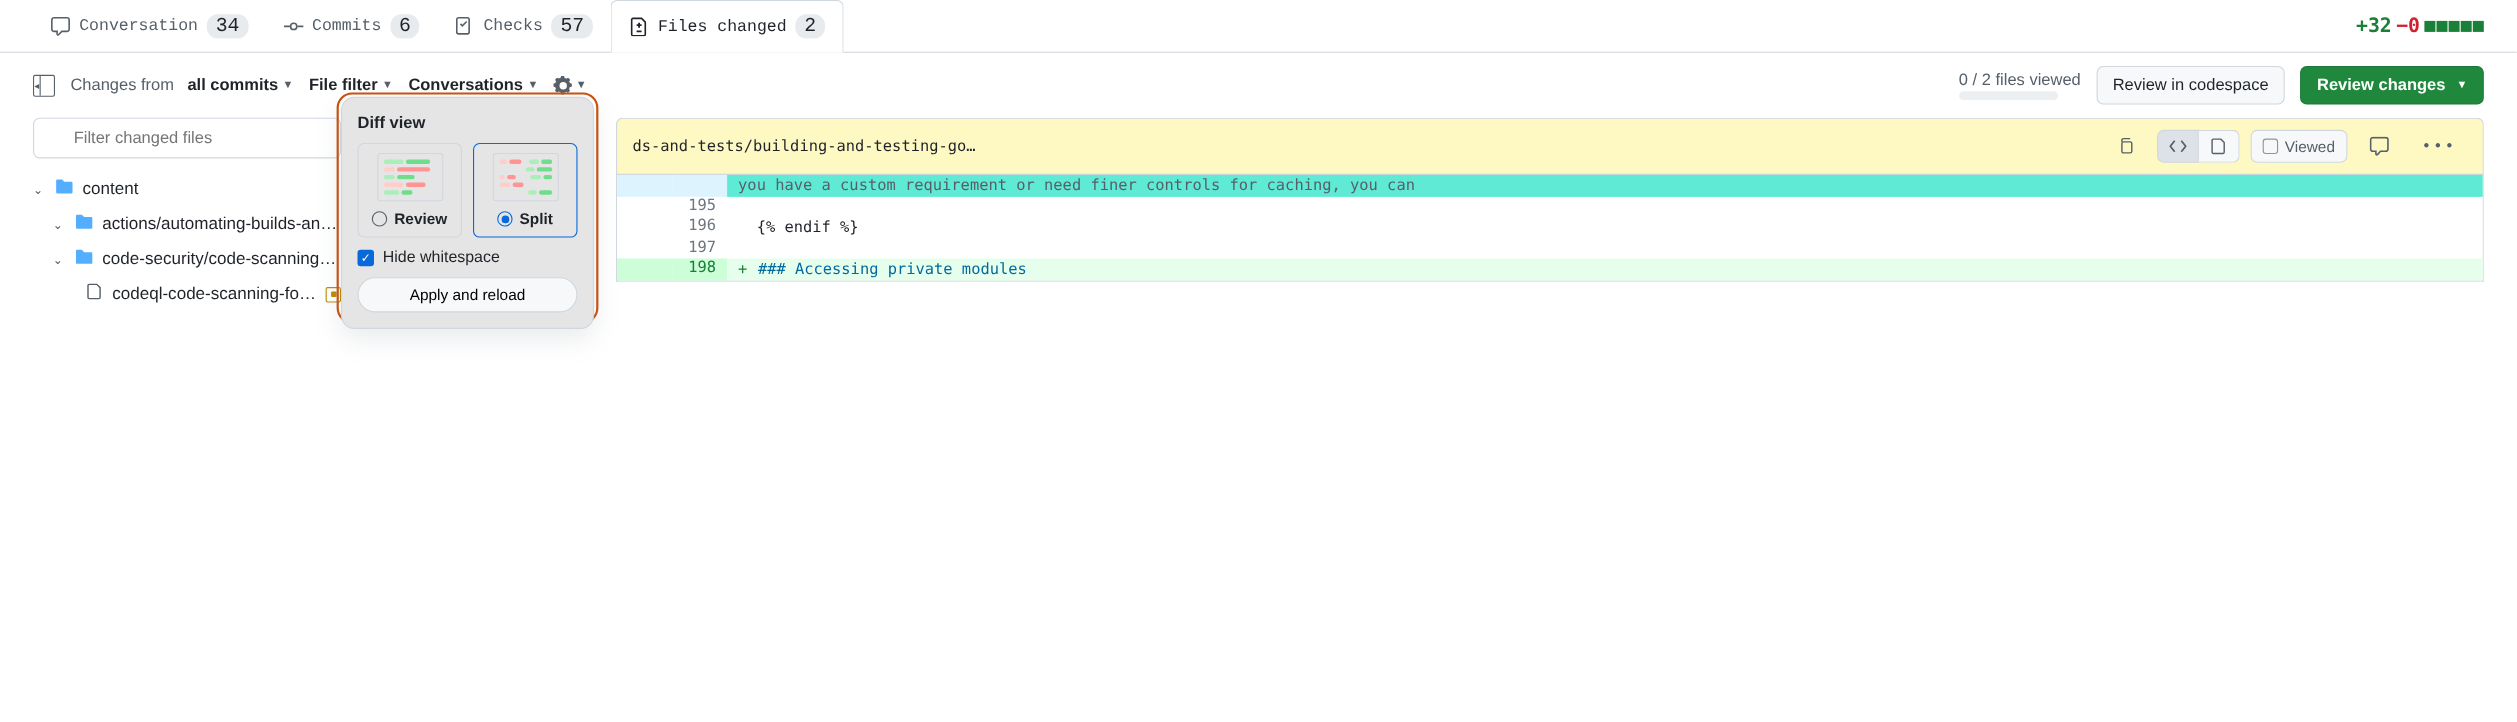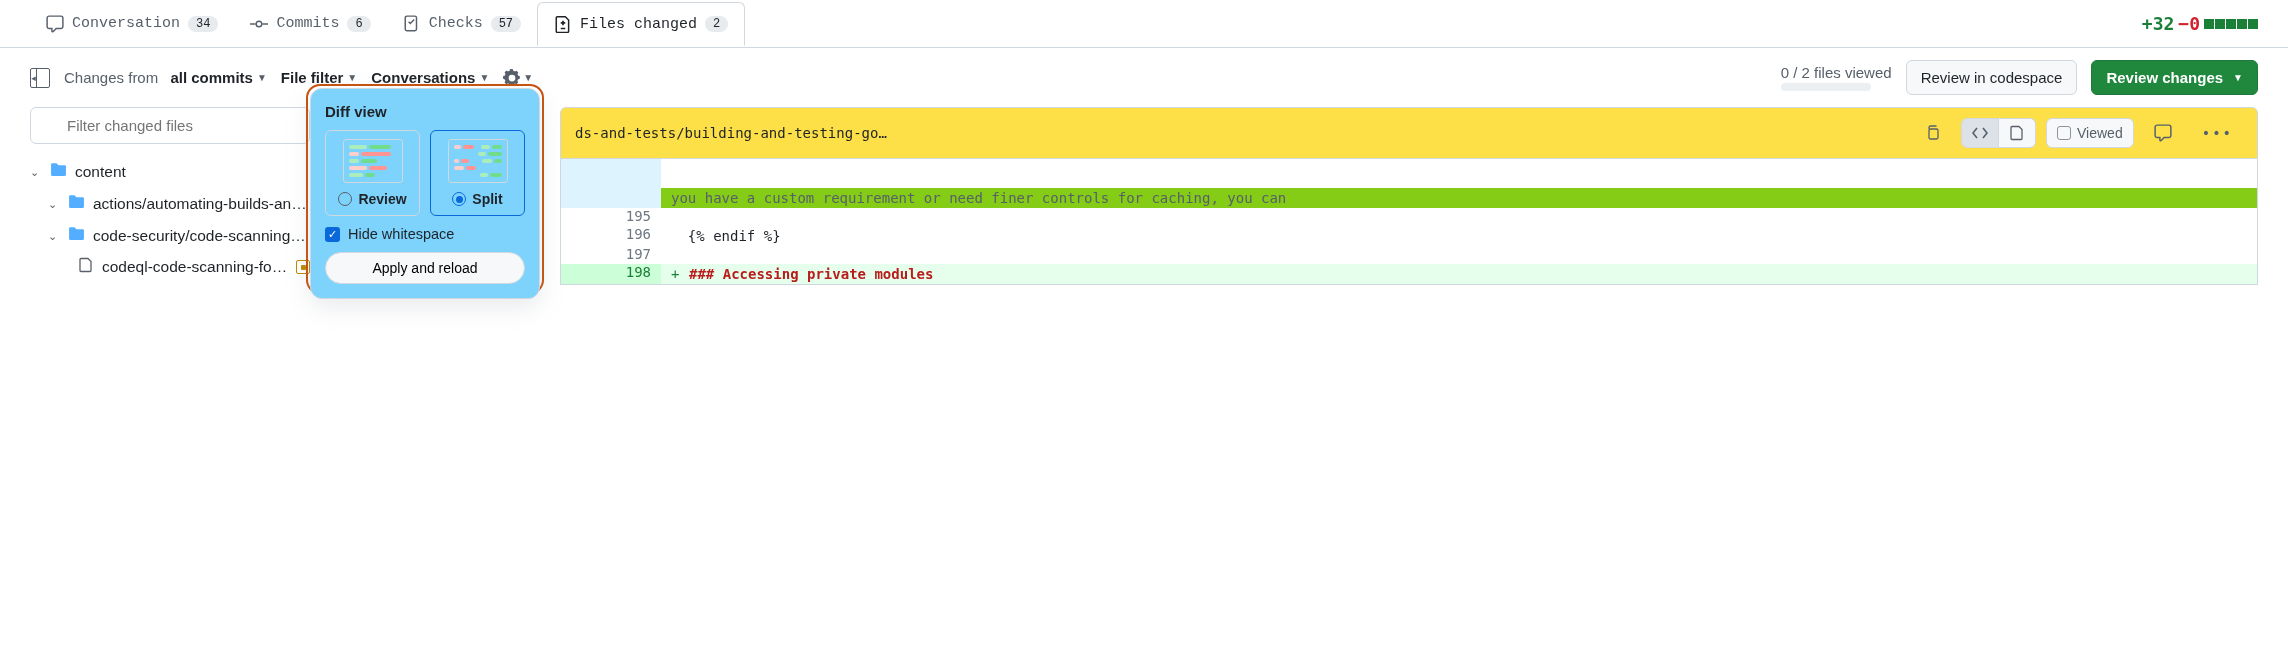--- a/index.html
+++ b/index.html
@@ -4,21 +4,21 @@
 <style>
   * { box-sizing: border-box; margin: 0; padding: 0; }
   body { font-family: -apple-system, BlinkMacSystemFont, "Segoe UI", Helvetica, Arial, sans-serif; font-size: 14px; color: #1f2328; background: #fff; }
   
   
   .tabs { display: flex; align-items: center; padding: 0 30px; border-bottom: 1px solid #d0d7de; height: 48px; position: relative; }
   .tab { display: flex; align-items: center; gap: 8px; padding: 12px 16px; cursor: pointer; color: #57606a; font-size: 15px; font-family: Liberation Mono, monospace; }
   .tab.active { border: 1px solid #d0d7de; border-bottom: 1px solid #fff; border-radius: 6px 6px 0 0; background: #fff; margin-bottom: -1px; color: #1f2328; }
   .tab-icon { display: inline-flex; width: 18px; height: 18px; color: #57606a; }
   .tab.active .tab-icon { color: #1f2328; }
-  .counter { background: #d0d7de80; border-radius: 10px; padding: 1px 8px; font-size: 12px; color: #1f2328; font-weight: 500; }
+  .counter { background: #d0d7de80; border-radius: 10px; padding: 1px 8px; font-size: 18px; color: #1f2328; font-weight: 500; }
   .diff-stats { margin-left: auto; display: flex; align-items: center; gap: 4px; font-family: ui-monospace, monospace; font-size: 18px; font-weight: 600; }
   .add { color: #1a7f37; }
   .del { color: #cf222e; }
   .squares { display: flex; gap: 1px; }
   .sq { width: 10px; height: 10px; background: #1a7f37; }
   
   
   .toolbar { display: flex; align-items: center; padding: 12px 30px; gap: 14px; position: relative; }
   .sidebar-toggle { width: 20px; height: 20px; border: 1px solid #57606a; border-radius: 2px; display: flex; align-items: center; cursor: pointer; }
   .sidebar-toggle-inner { width: 6px; height: 100%; border-right: 1px solid #57606a; display: flex; align-items: center; justify-content: center; font-size: 9px; color: #57606a; }
@@ -43,60 +43,60 @@
   .tree-row.indent1 { padding-left: 18px; }
   .tree-row.indent2 { padding-left: 48px; }
   .chev { font-size: 11px; color: #57606a; width: 12px; transform: rotate(0); }
   .folder-icon { color: #54aeff; font-size: 18px; }
   .file-icon { color: #57606a; }
   .tree-label { flex: 1; white-space: nowrap; overflow: hidden; text-overflow: ellipsis; }
   .mod-badge { width: 14px; height: 14px; border: 1.5px solid #bf8700; border-radius: 2px; display: flex; align-items: center; justify-content: center; }
   .mod-dot { width: 5px; height: 5px; background: #bf8700; border-radius: 1px; }
   
   
-  .popover { position: absolute; left: 310px; top: 88px; width: 230px; background: #7dd3fc; border: 1px solid #d0d7de; border-radius: 12px; box-shadow: 0 8px 24px rgba(140,149,159,0.2); padding: 14px; z-index: 100; }
+  .popover { position: absolute; left: 310px; top: 88px; width: 230px; background: #e5e5e5; border: 1px solid #d0d7de; border-radius: 12px; box-shadow: 0 8px 24px rgba(140,149,159,0.2); padding: 14px; z-index: 100; }
   .pop-annot { position: absolute; left: 306px; top: 84px; width: 238px; height: 210px; border: 2.5px solid #c9510c; border-radius: 14px; z-index: 99; pointer-events: none; }
   .pop-title { font-weight: 600; font-size: 15px; margin-bottom: 10px; }
   .diff-modes { display: flex; gap: 10px; margin-bottom: 10px; }
   .diff-mode { flex: 1; border: 1px solid #d0d7de; border-radius: 6px; padding: 8px 0 8px; display: flex; flex-direction: column; align-items: center; gap: 8px; cursor: pointer; }
   .diff-mode.sel { border-color: #0969da; }
   .diff-preview { width: 60px; height: 44px; border: 1px solid #d0d7de; border-radius: 3px; padding: 5px; display: flex; flex-direction: column; gap: 3px; }
   .dp-row { display: flex; gap: 2px; }
   .dp-bar { height: 4px; border-radius: 2px; }
   .g { background: #aceebb; } .g2 { background: #6fdd8b; }
   .r { background: #ffcecb; } .r2 { background: #ff9492; }
   .radio-row { display: flex; align-items: center; gap: 6px; font-size: 14px; font-weight: 600; }
   .radio { width: 14px; height: 14px; border: 1.5px solid #57606a; border-radius: 50%; display: flex; align-items: center; justify-content: center; }
   .radio.on { border-color: #0969da; }
   .radio.on::after { content: ''; width: 7px; height: 7px; background: #0969da; border-radius: 50%; }
   .check-row { display: flex; align-items: center; gap: 8px; font-size: 14.5px; margin-bottom: 10px; }
   .checkbox { width: 15px; height: 15px; border-radius: 3px; background: #0969da; color: #fff; display: flex; align-items: center; justify-content: center; font-size: 11px; }
   .apply-btn { width: 100%; border: 1px solid #d0d7de; border-radius: 16px; padding: 7px; background: #f6f8fa; font-size: 14px; cursor: pointer; }
   
   
   .content { flex: 1; margin-left: 230px; overflow: hidden; }
-  .file-header { display: flex; align-items: center; padding: 10px 14px; gap: 10px; background: #fde047; border: 1px solid #d0d7de; border-radius: 6px 6px 0 0; font-family: ui-monospace, monospace; font-size: 14px; }
+  .file-header { display: flex; align-items: center; padding: 10px 14px; gap: 10px; background: #fef9c3; border: 1px solid #d0d7de; border-radius: 6px 6px 0 0; font-family: ui-monospace, monospace; font-size: 14px; }
   .file-path { flex: 1; overflow: hidden; white-space: nowrap; }
   .icon-btn { border: 1px solid #d0d7de; border-radius: 6px; padding: 6px 10px; background: #f6f8fa; cursor: pointer; color: #57606a; display: flex; align-items: center; gap: 6px; font-size: 14px; }
   .icon-btn.plain { border: none; background: none; }
   .btn-group { display: flex; }
   .btn-group .icon-btn:first-child { border-radius: 6px 0 0 6px; background: #dde2e8; }
   .btn-group .icon-btn:last-child { border-radius: 0 6px 6px 0; border-left: none; }
   .chk-empty { width: 14px; height: 14px; border: 1.5px solid #8c959f; border-radius: 3px; }
   .kebab { letter-spacing: 2px; }
   .diff-body { border: 1px solid #d0d7de; border-top: none; font-family: ui-monospace, SFMono-Regular, monospace; font-size: 14px; }
   .diff-line { display: flex; }
   .ln { width: 50px; text-align: right; padding: 0 10px 2px 4px; color: #6e7781; background: #fff; user-select: none; flex-shrink: 0; }
   .ln.add { background: #ccffd8; color: #1a7f37; }
   .ln.hunk { background: #ddf4ff; }
   .code-cell { flex: 1; padding: 2px 10px; white-space: pre; overflow: hidden; }
-  .code-cell.hunk { background: #84cc16; color: #57606a; margin-top: 29px; }
+  .code-cell.hunk { background: #5eead4; color: #57606a; }
   .code-cell.add { background: #e6ffec; }
   .sign { display: inline-block; width: 18px; color: #1a7f37; }
-  .md-head { color: #b91c1c; font-weight: 700; }
+  .md-head { color: #0369a1; font-weight: 400; }
 </style>
 </head>
 <body>
 
 <div class="tabs">
   <div class="tab">
     <span class="tab-icon">
       <svg viewBox="0 0 16 16" width="18" height="18" fill="currentColor">
           <path d="M1 2.75C1 1.78 1.78 1 2.75 1h10.5c.97 0 1.75.78 1.75 1.75v7.5A1.75 1.75 0 0 1 13.25 12H9.06l-2.57 2.71A.75.75 0 0 1 5.25 14.25V12H2.75A1.75 1.75 0 0 1 1 10.25Z" fill="none" stroke="currentColor" stroke-width="1.3"></path>
         </svg>

